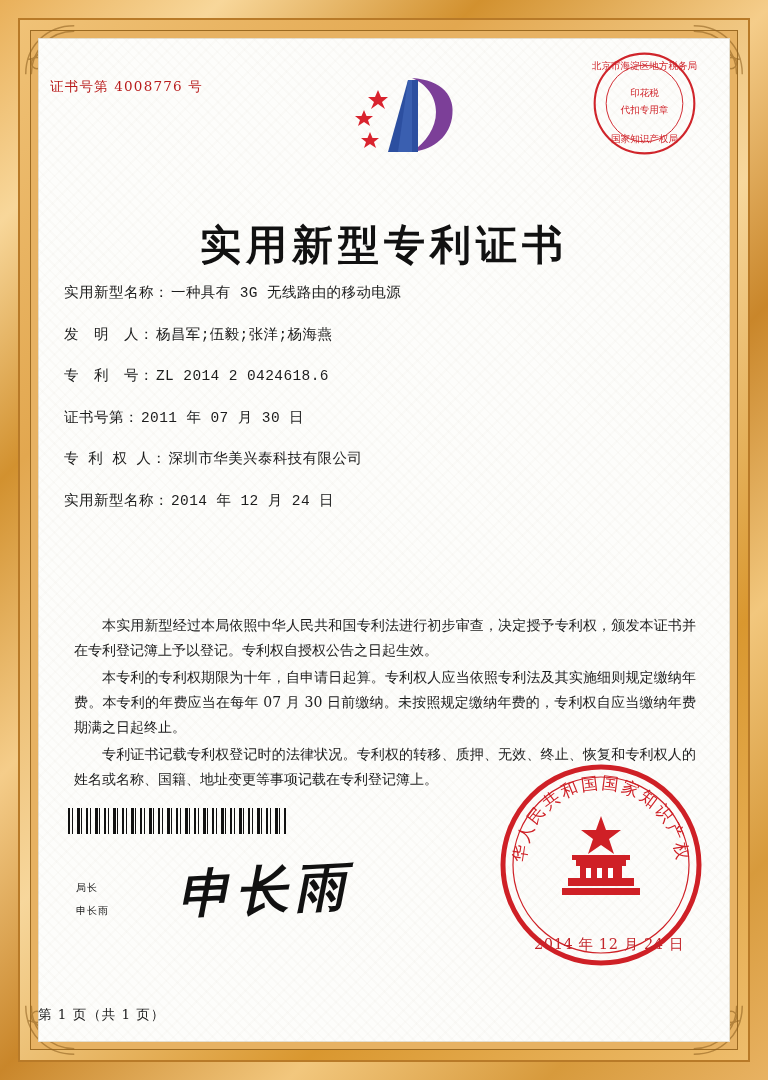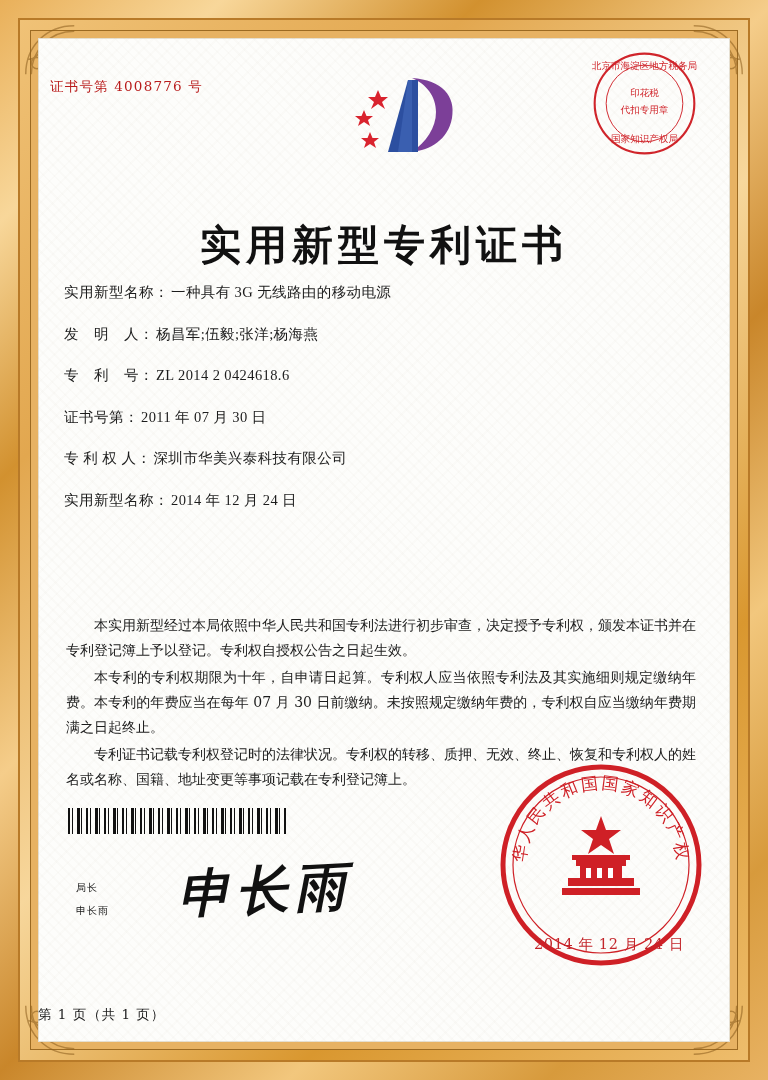--- a/index.html
+++ b/index.html
@@ -123,21 +123,21 @@
   .fields {
     position: absolute;
     left: 26px;
     top: 245px;
     right: 30px;
   }
   .field-row {
     display: flex;
     align-items: baseline;
     margin-bottom: 22.5px;
-    font-family: Liberation Serif, serif;
+    font-family: Liberation Mono, monospace;
     font-size: 14.5px;
     color: #1c1c1c;
   }
   .field-label {
     white-space: nowrap;
     letter-spacing: .5px;
   }
   .field-value {
     margin-left: 2px;
     letter-spacing: .4px;
@@ -149,21 +149,21 @@
     left: 28px;
     right: 34px;
     top: 575px;
     font-family: "DejaVu Serif", "Liberation Serif", serif;
     font-size: 14px;
     color: #1c1c1c;
     line-height: 25px;
     text-align: justify;
   }
   .body-text p {
-    margin: 0 0 2px 0;
+    margin: 0 0 2px 8px;
     text-indent: 28px;
   }
 
   
   .barcode {
     position: absolute;
     left: 30px;
     top: 770px;
     width: 218px;
     height: 26px;

